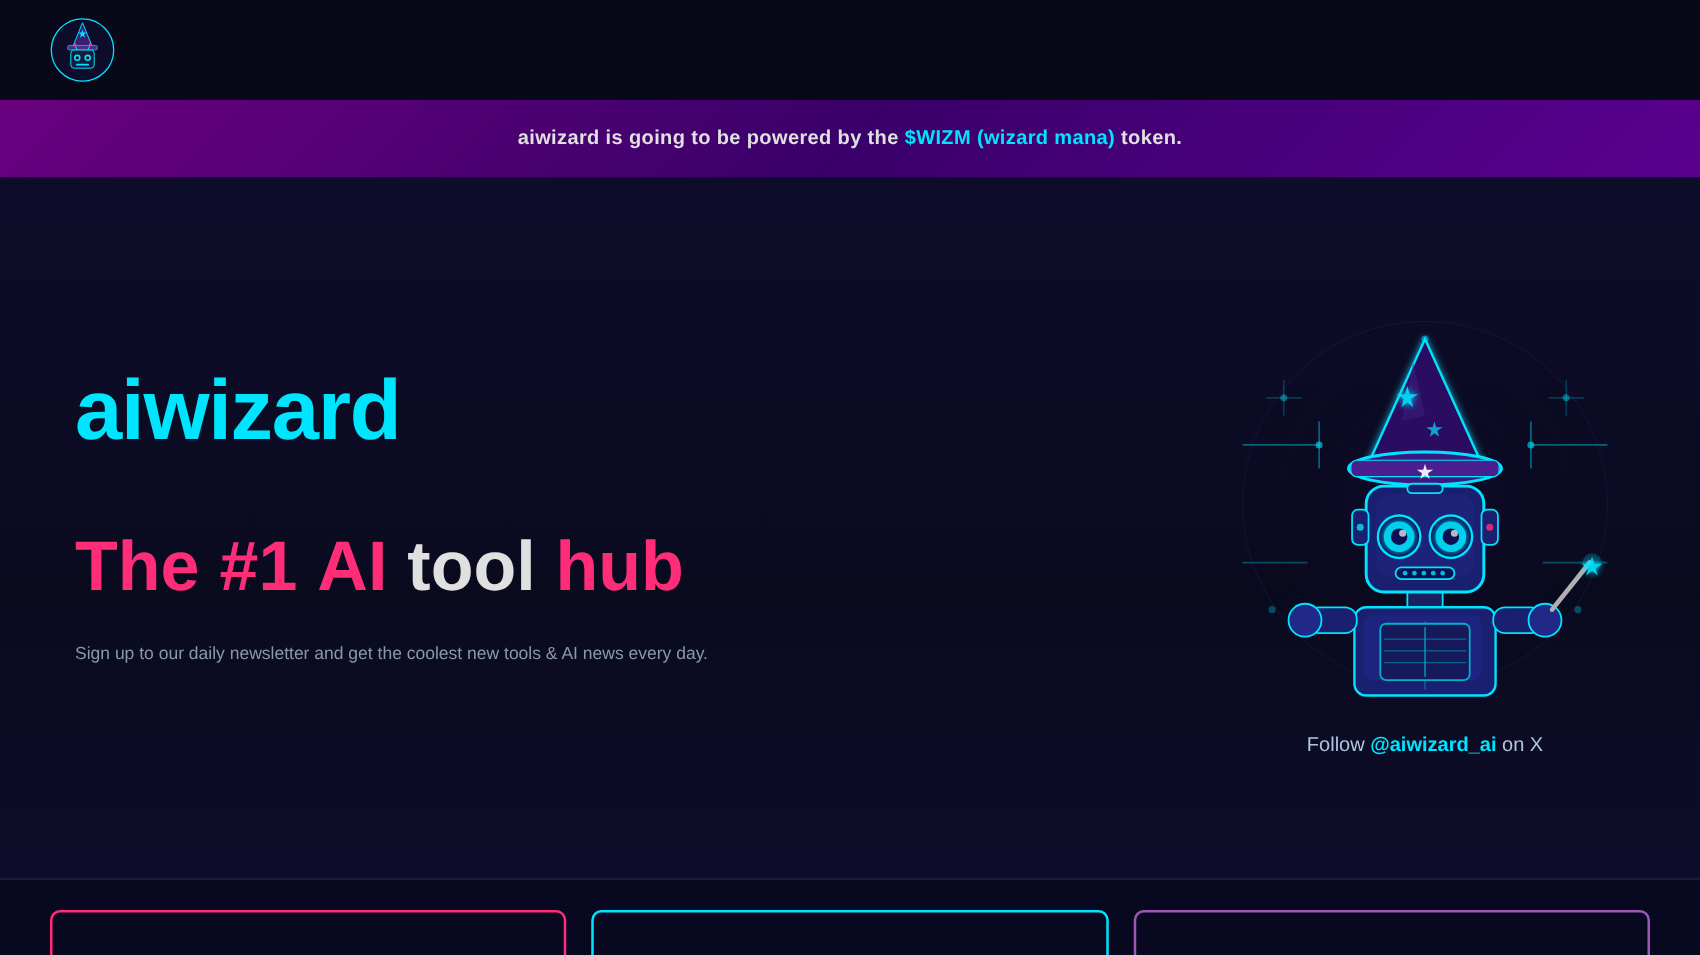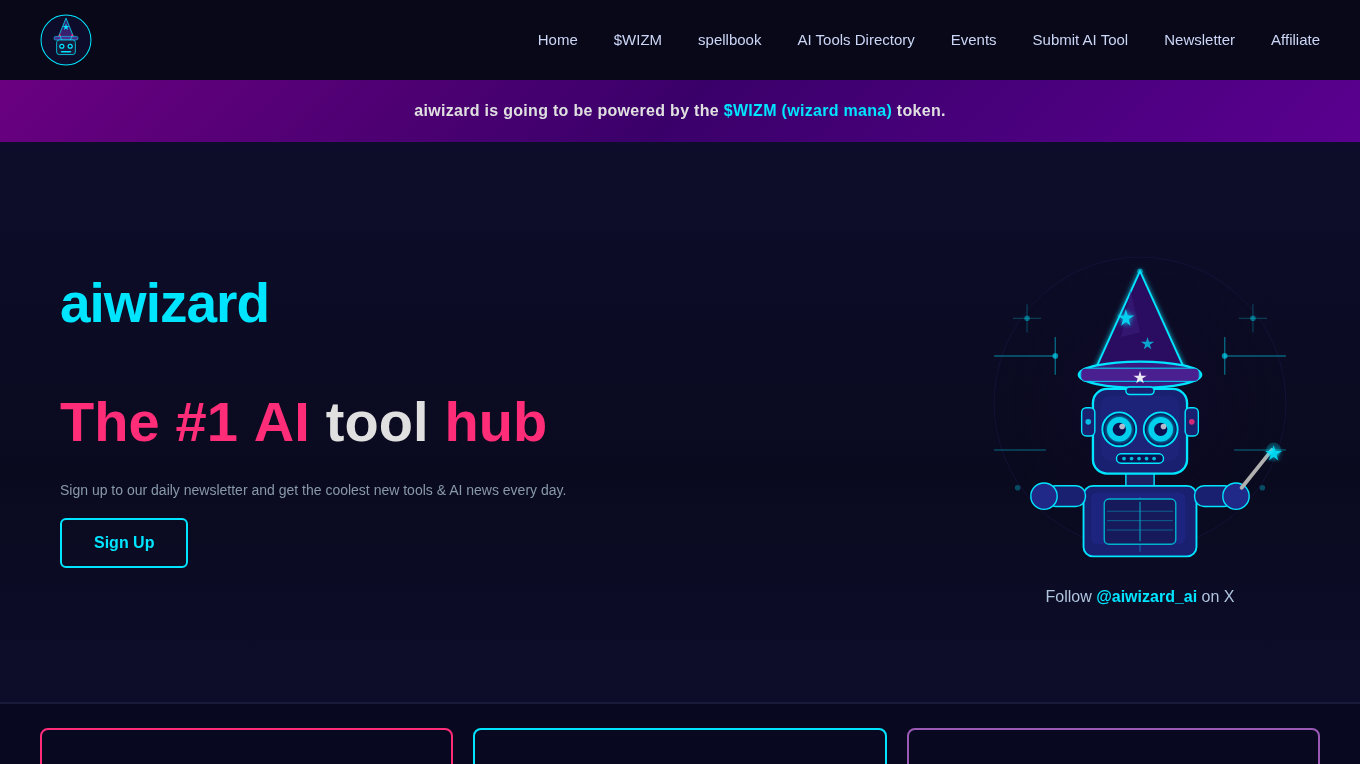--- a/index.html
+++ b/index.html
@@ -74,21 +74,21 @@
       align-items: center;
       justify-content: space-between;
       padding: 60px 60px 60px 60px;
       min-height: 560px;
       position: relative;
     }
     .hero-left {
       max-width: 680px;
     }
     .hero-title-main {
-      font-size: 55px;
+      font-size: 68px;
       font-weight: 800;
       color: #00e5ff;
       line-height: 1.0;
       margin-bottom: 20px;
       letter-spacing: -1px;
     }
     .hero-subtitle-line {
       display: flex;
       align-items: baseline;
       gap: 16px;
@@ -217,50 +217,39 @@
       <circle cx="58" cy="62" r="2.5" fill="#0a0a2a"></circle>
 
       <rect x="40" y="71" width="20" height="3" rx="1.5" fill="#00e5ff"></rect>
 
       <line x1="42" y1="50" x2="38" y2="42" stroke="#00e5ff" stroke-width="1.5"></line>
       <circle cx="38" cy="41" r="2" fill="#ff2d78"></circle>
       <line x1="58" y1="50" x2="62" y2="42" stroke="#00e5ff" stroke-width="1.5"></line>
       <circle cx="62" cy="41" r="2" fill="#ff2d78"></circle>
     </svg>
   </div>
-  <ul class="nav-links">
-    <li><a href="#">Home</a></li>
-    <li><a href="#">$WIZM</a></li>
-    <li><a href="#">spellbook</a></li>
-    <li><a href="#">AI Tools Directory</a></li>
-    <li><a href="#">Events</a></li>
-    <li><a href="#">Submit AI Tool</a></li>
-    <li><a href="#">Newsletter</a></li>
-    <li><a href="#">Affiliate</a></li>
-  </ul>
 </nav>
 
 <div class="banner">
   <div class="banner-main">
     <span>aiwizard is going to be powered by the </span><span class="highlight">$WIZM (wizard mana)</span><span> token.</span>
   </div>
 </div>
 
 <section class="hero">
   <div class="hero-left">
     <div class="hero-title-main">aiwizard</div>
     <div class="hero-subtitle-line">
       <span class="hero-subtitle-the">The</span>
       <span class="hero-subtitle-num">#1</span>
       <span class="hero-subtitle-ai">AI</span>
       <span class="hero-subtitle-tool">tool</span>
       <span class="hero-subtitle-hub">hub</span>
     </div>
     <p class="hero-newsletter-text">Sign up to our daily newsletter and get the coolest new tools &amp; AI news every day.</p>
-    <button class="sign-up-btn">Sign Up</button>
   </div>
 
   <div class="hero-right">
 
     <div class="wizard-container">
       <svg class="wizard-svg" viewBox="0 0 340 340" xmlns="http://www.w3.org/2000/svg">
 
         <defs>
           <radialGradient id="bgGlow" cx="50%" cy="50%" r="50%">
             <stop offset="0%" stop-color="#1a0a3a" stop-opacity="0.8"></stop>

